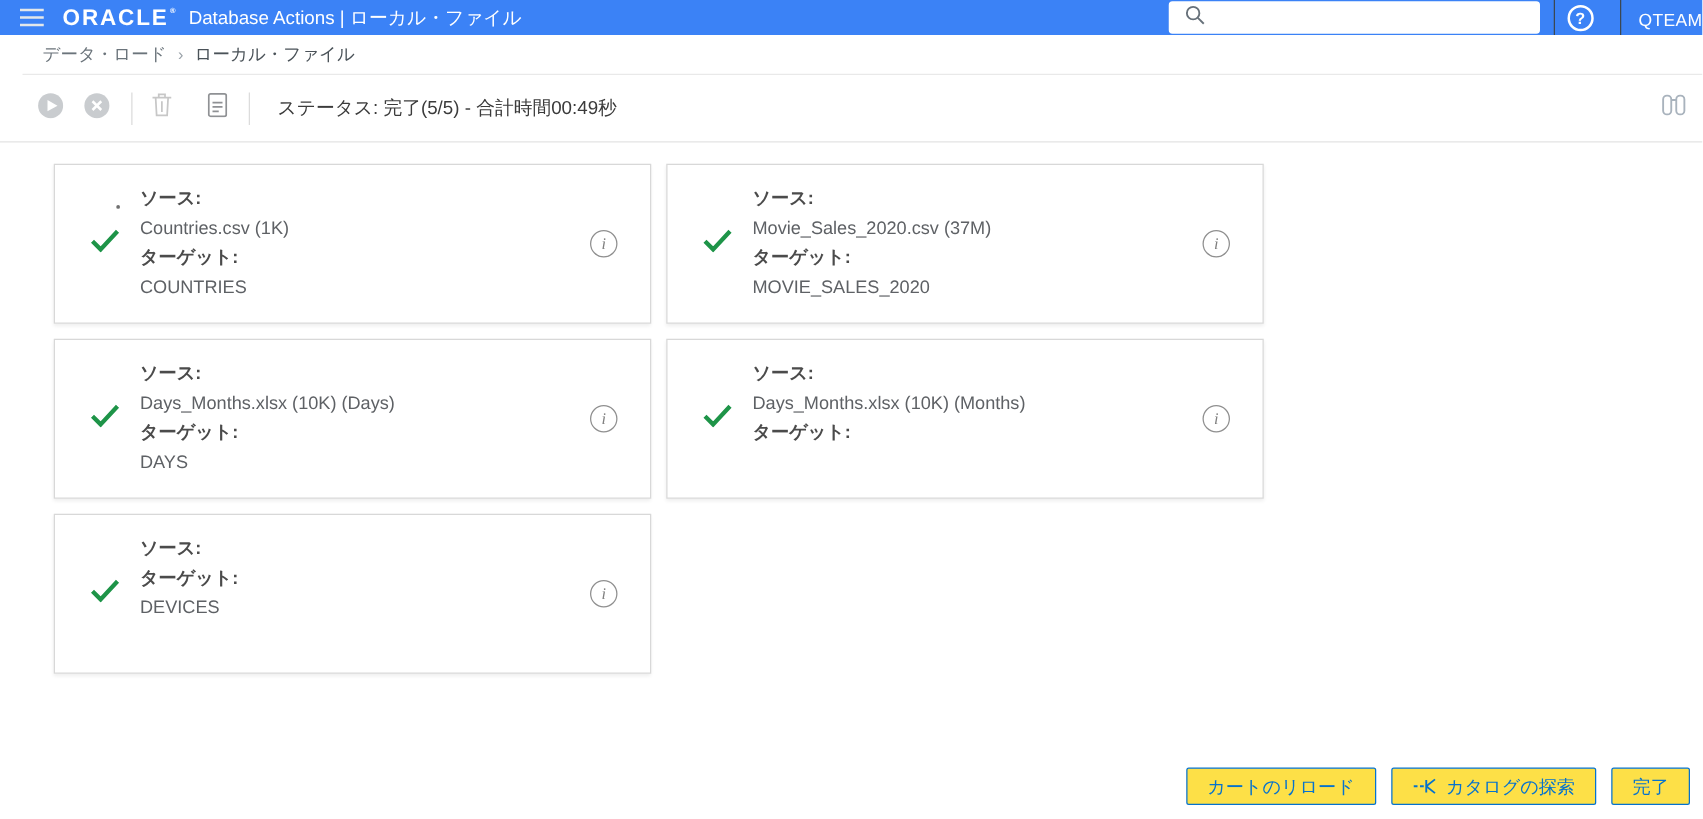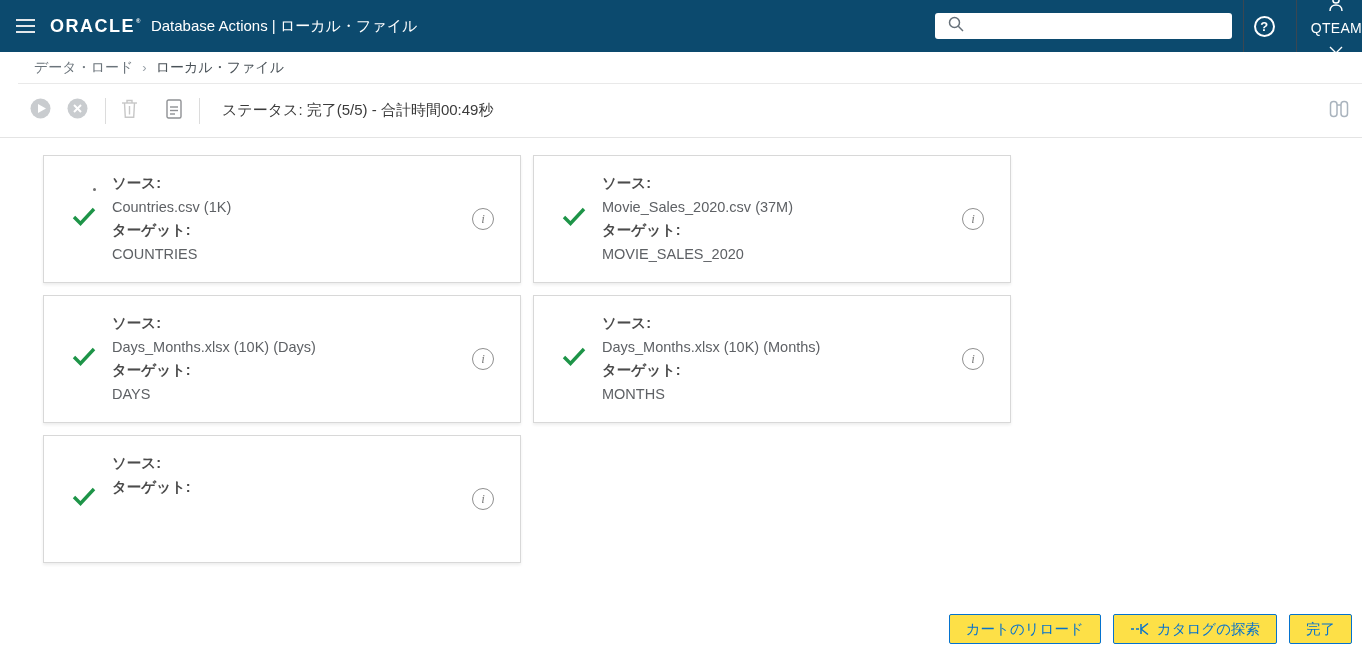--- a/index.html
+++ b/index.html
@@ -4,21 +4,21 @@
 <style>
   * { box-sizing: border-box; margin: 0; padding: 0; }
   html,body { width:1362px; height:655px; }
   body {
     font-family: "Liberation Sans", "DejaVu Sans", sans-serif;
     background:#fff; color:#3c3c3c; overflow:hidden; position:relative;
   }
 
   
   .app-header {
-    height:52px; background:#0c4a6e; display:flex; align-items:center;
+    height:28px; background:#3b82f6; display:flex; align-items:center;
     color:#fff; overflow:hidden;
   }
   .hamburger { width:19px; height:14px; margin-left:16px; display:flex; flex-direction:column; justify-content:space-between; cursor:pointer; }
   .hamburger span { display:block; height:2px; background:#e3e7ea; }
   .brand { margin-left:15px; font-size:18px; font-weight:bold; letter-spacing:1.5px; color:#fff; display:flex; align-items:flex-start; }
   .brand sup { font-size:6px; margin-top:2px; margin-left:1px; }
   .app-title { margin-left:9px; font-size:15px; color:#fff; white-space:nowrap; }
 
   .search-wrap {
     margin-left:auto; width:297px; height:26px; background:#fff; border-radius:3px;
@@ -251,34 +251,34 @@
   <section class="card">
     <span class="card-check">
       <svg width="24" height="19" viewBox="0 0 24 19" fill="none">
         <path d="M2 10 L8.5 16.5 L22 2" stroke="#1e9448" stroke-width="3.4" fill="none"></path>
       </svg>
     </span>
     <div class="card-body">
       <div class="fld-label">ソース:</div>
       <div class="fld-value">Days_Months.xlsx (10K) (Months)</div>
       <div class="fld-label">ターゲット:</div>
-      <div class="fld-value">MONTHS</div>
-    </div>
-    <div class="card-info">i</div>
-  </section>
-
-  <section class="card">
-    <span class="card-check">
-      <svg width="24" height="19" viewBox="0 0 24 19" fill="none">
-        <path d="M2 10 L8.5 16.5 L22 2" stroke="#1e9448" stroke-width="3.4" fill="none"></path>
-      </svg>
-    </span>
-    <div class="card-body">
-      <div class="fld-label">ソース:</div>
-      <div class="fld-label">ターゲット:</div>
+    </div>
+    <div class="card-info">i</div>
+  </section>
+
+  <section class="card">
+    <span class="card-check">
+      <svg width="24" height="19" viewBox="0 0 24 19" fill="none">
+        <path d="M2 10 L8.5 16.5 L22 2" stroke="#1e9448" stroke-width="3.4" fill="none"></path>
+      </svg>
+    </span>
+    <div class="card-body">
+      <div class="fld-label">ソース:</div>
+      <div class="fld-label">ターゲット:</div>
+      <div class="fld-value">DEVICES</div>
     </div>
     <div class="card-info">i</div>
   </section>
 
 </main>
 
 <div class="footer-actions">
   <button class="btn-secondary">
     <span>カートのリロード</span>
   </button>

